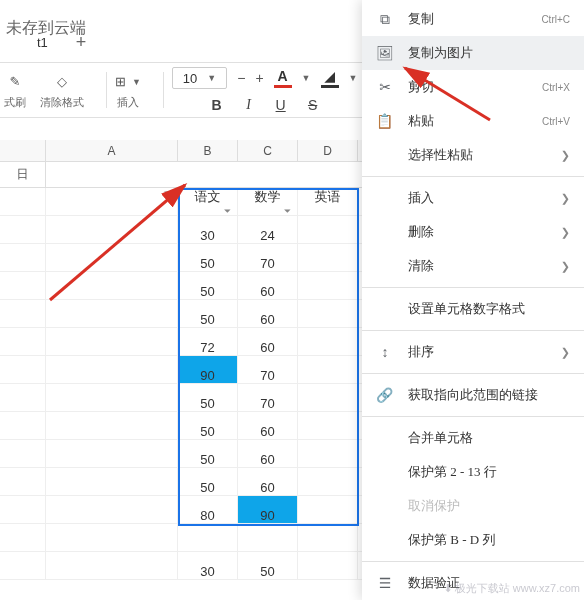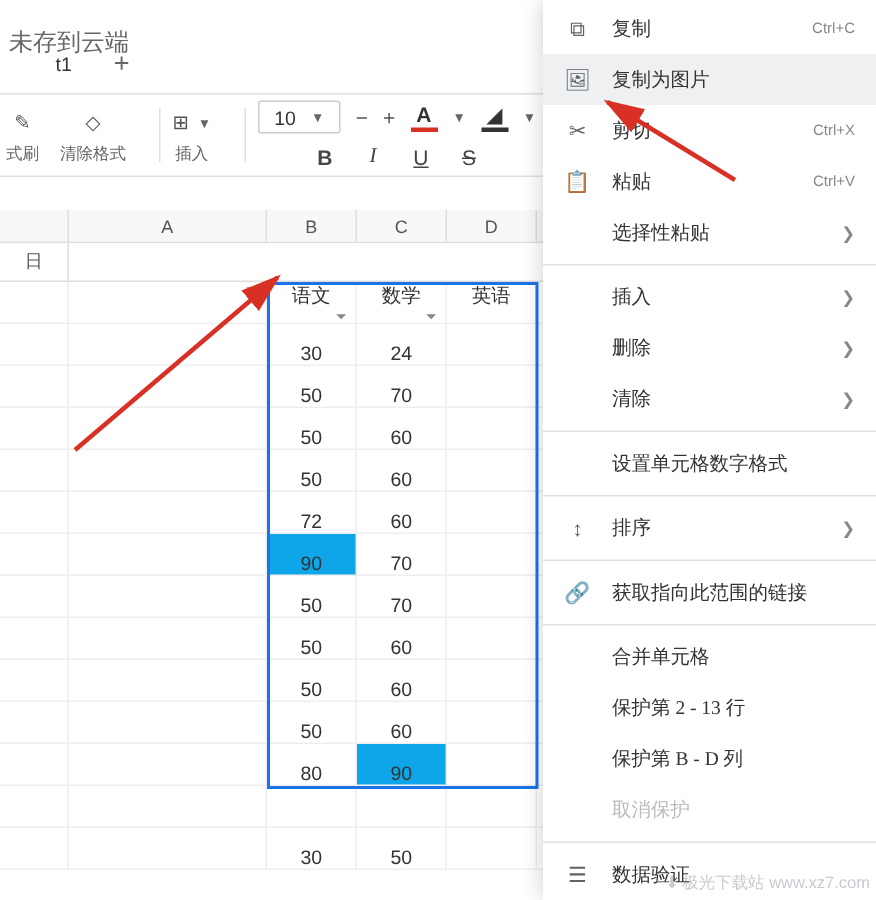--- a/index.html
+++ b/index.html
@@ -328,27 +328,27 @@
   </div>
   <div class="menu-separator"></div>
   <div class="menu-item">
     <span class="menu-icon"></span>
     <span class="menu-label">合并单元格</span>
   </div>
   <div class="menu-item">
     <span class="menu-icon"></span>
     <span class="menu-label">保护第 2 - 13 行</span>
   </div>
+  <div class="menu-item disabled">
+    <span class="menu-icon"></span>
+    <span class="menu-label">取消保护</span>
+  </div>
   <div class="menu-item">
     <span class="menu-icon"></span>
     <span class="menu-label">保护第 B - D 列</span>
-  </div>
-  <div class="menu-item disabled">
-    <span class="menu-icon"></span>
-    <span class="menu-label">取消保护</span>
   </div>
   <div class="menu-separator"></div>
   <div class="menu-item">
     <span class="menu-icon">☰</span>
     <span class="menu-label">数据验证</span>
   </div>
 </div>
 
 <div class="watermark">
   <span>⬇</span>

